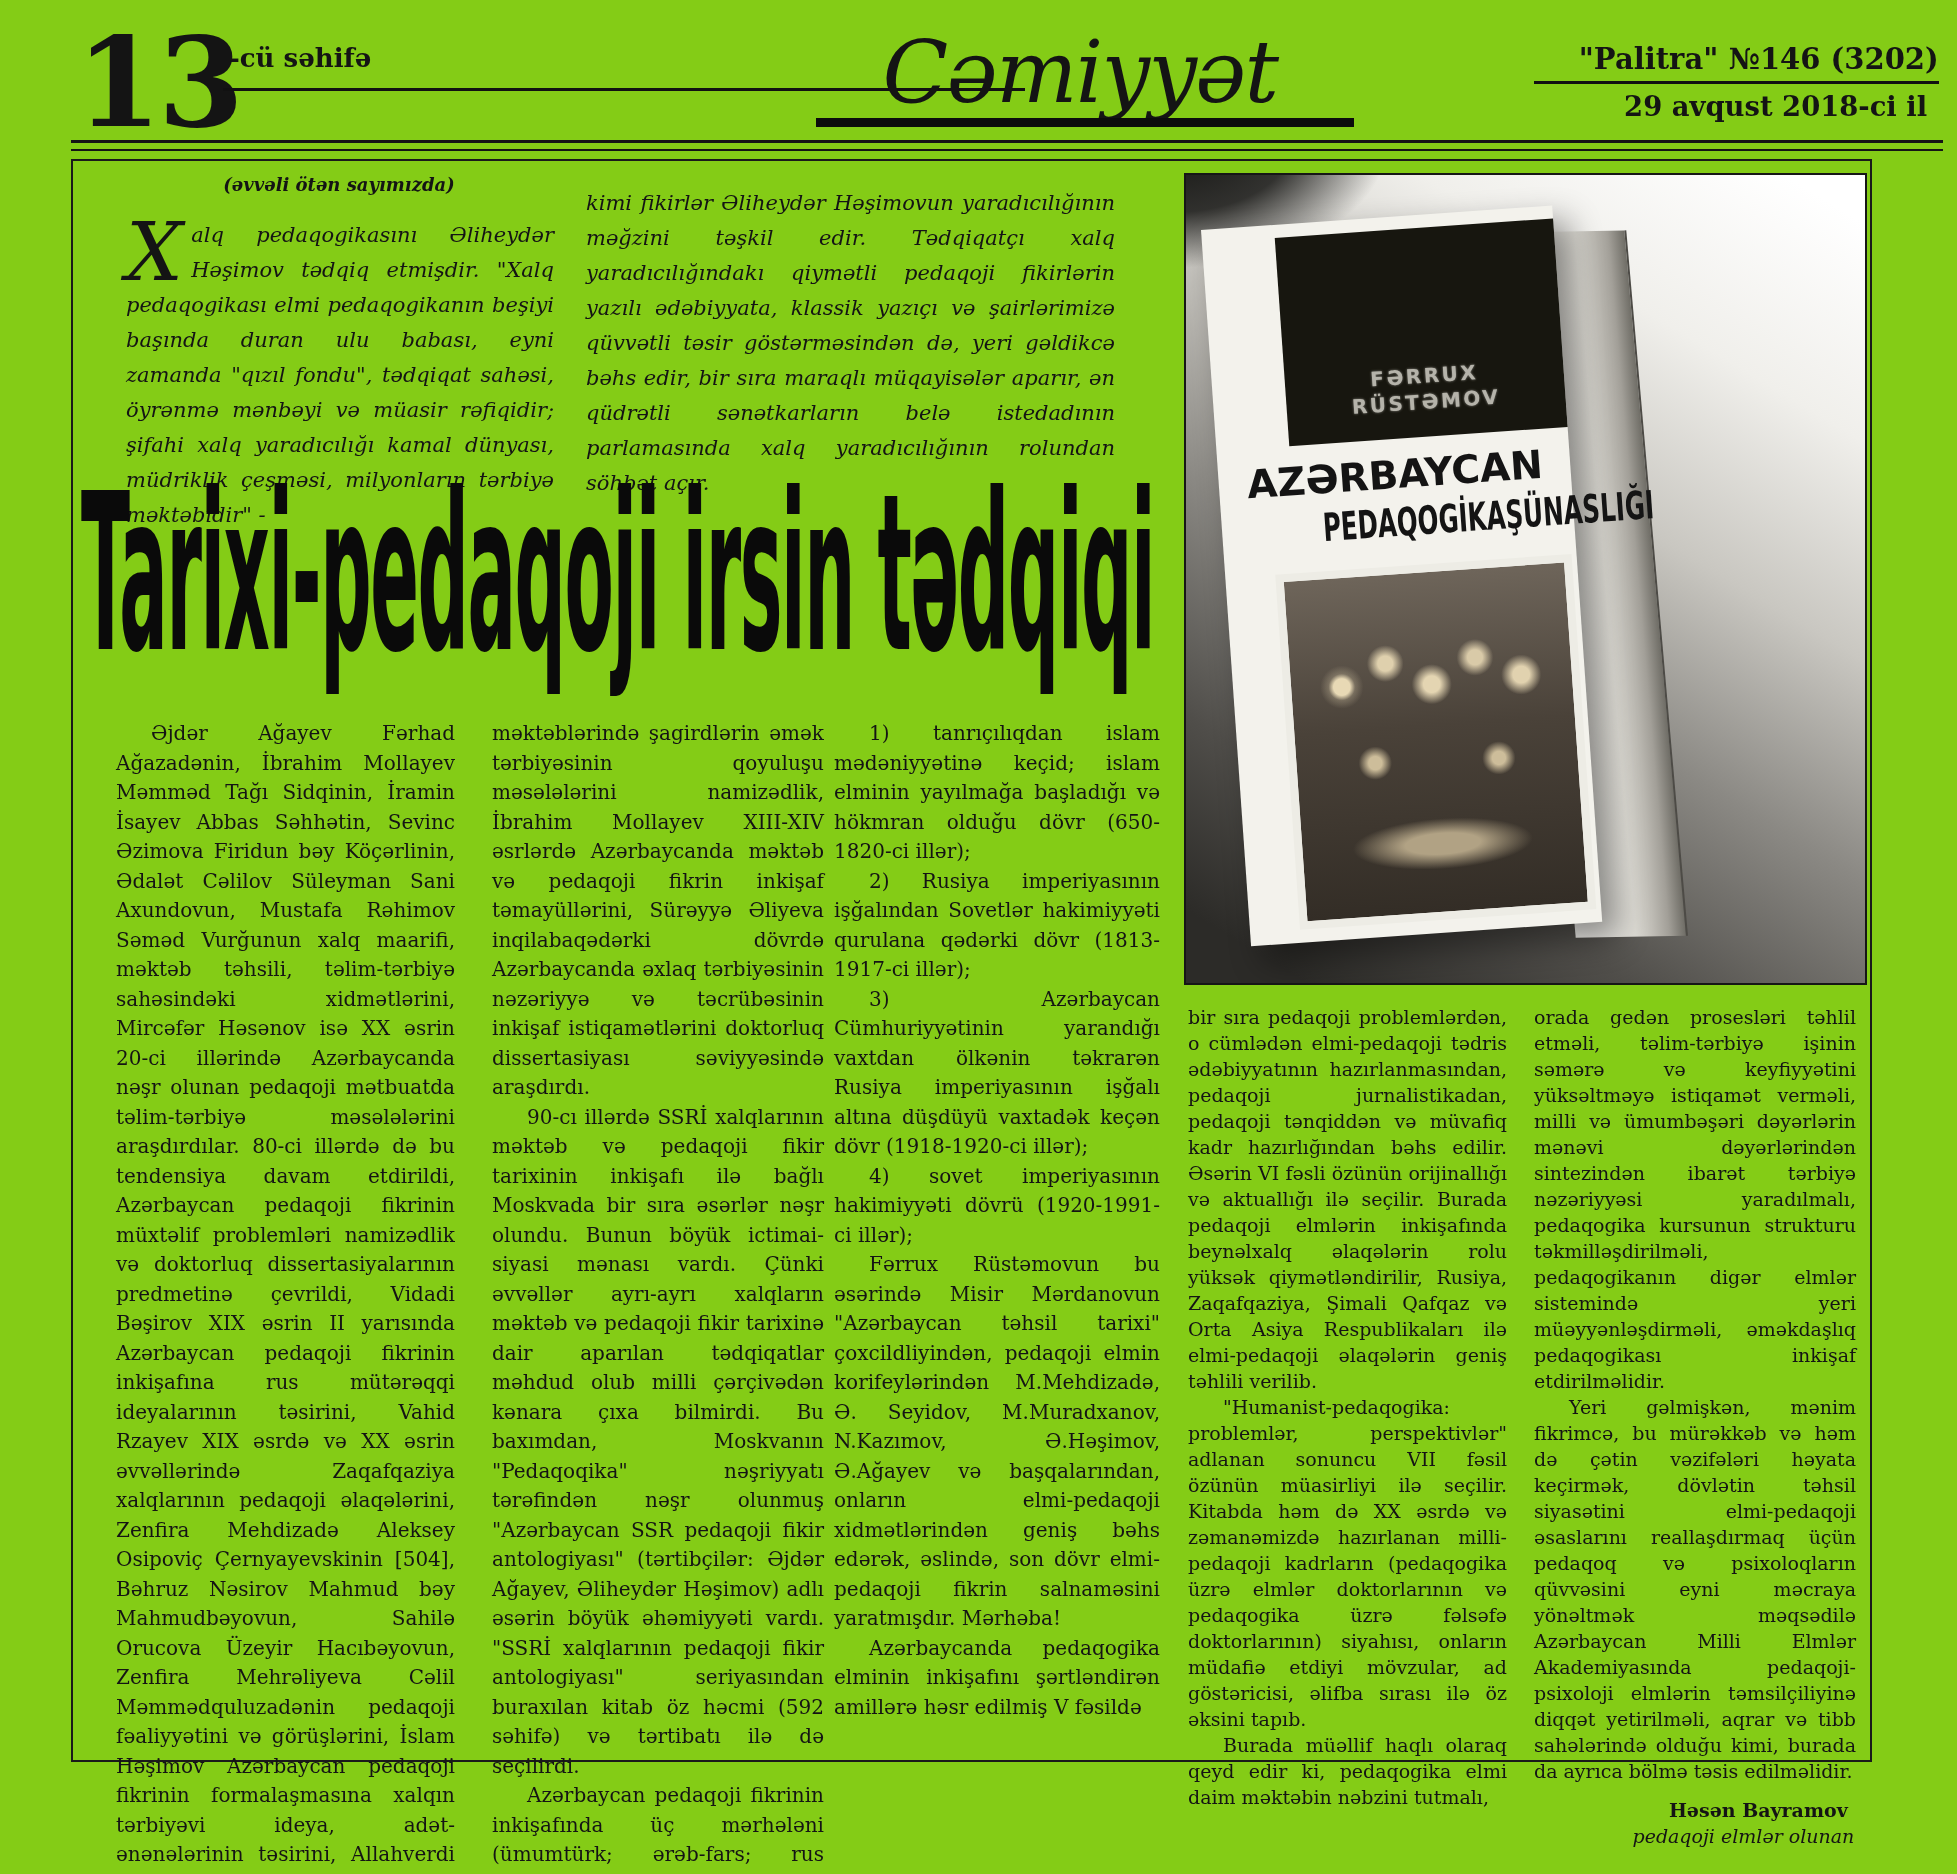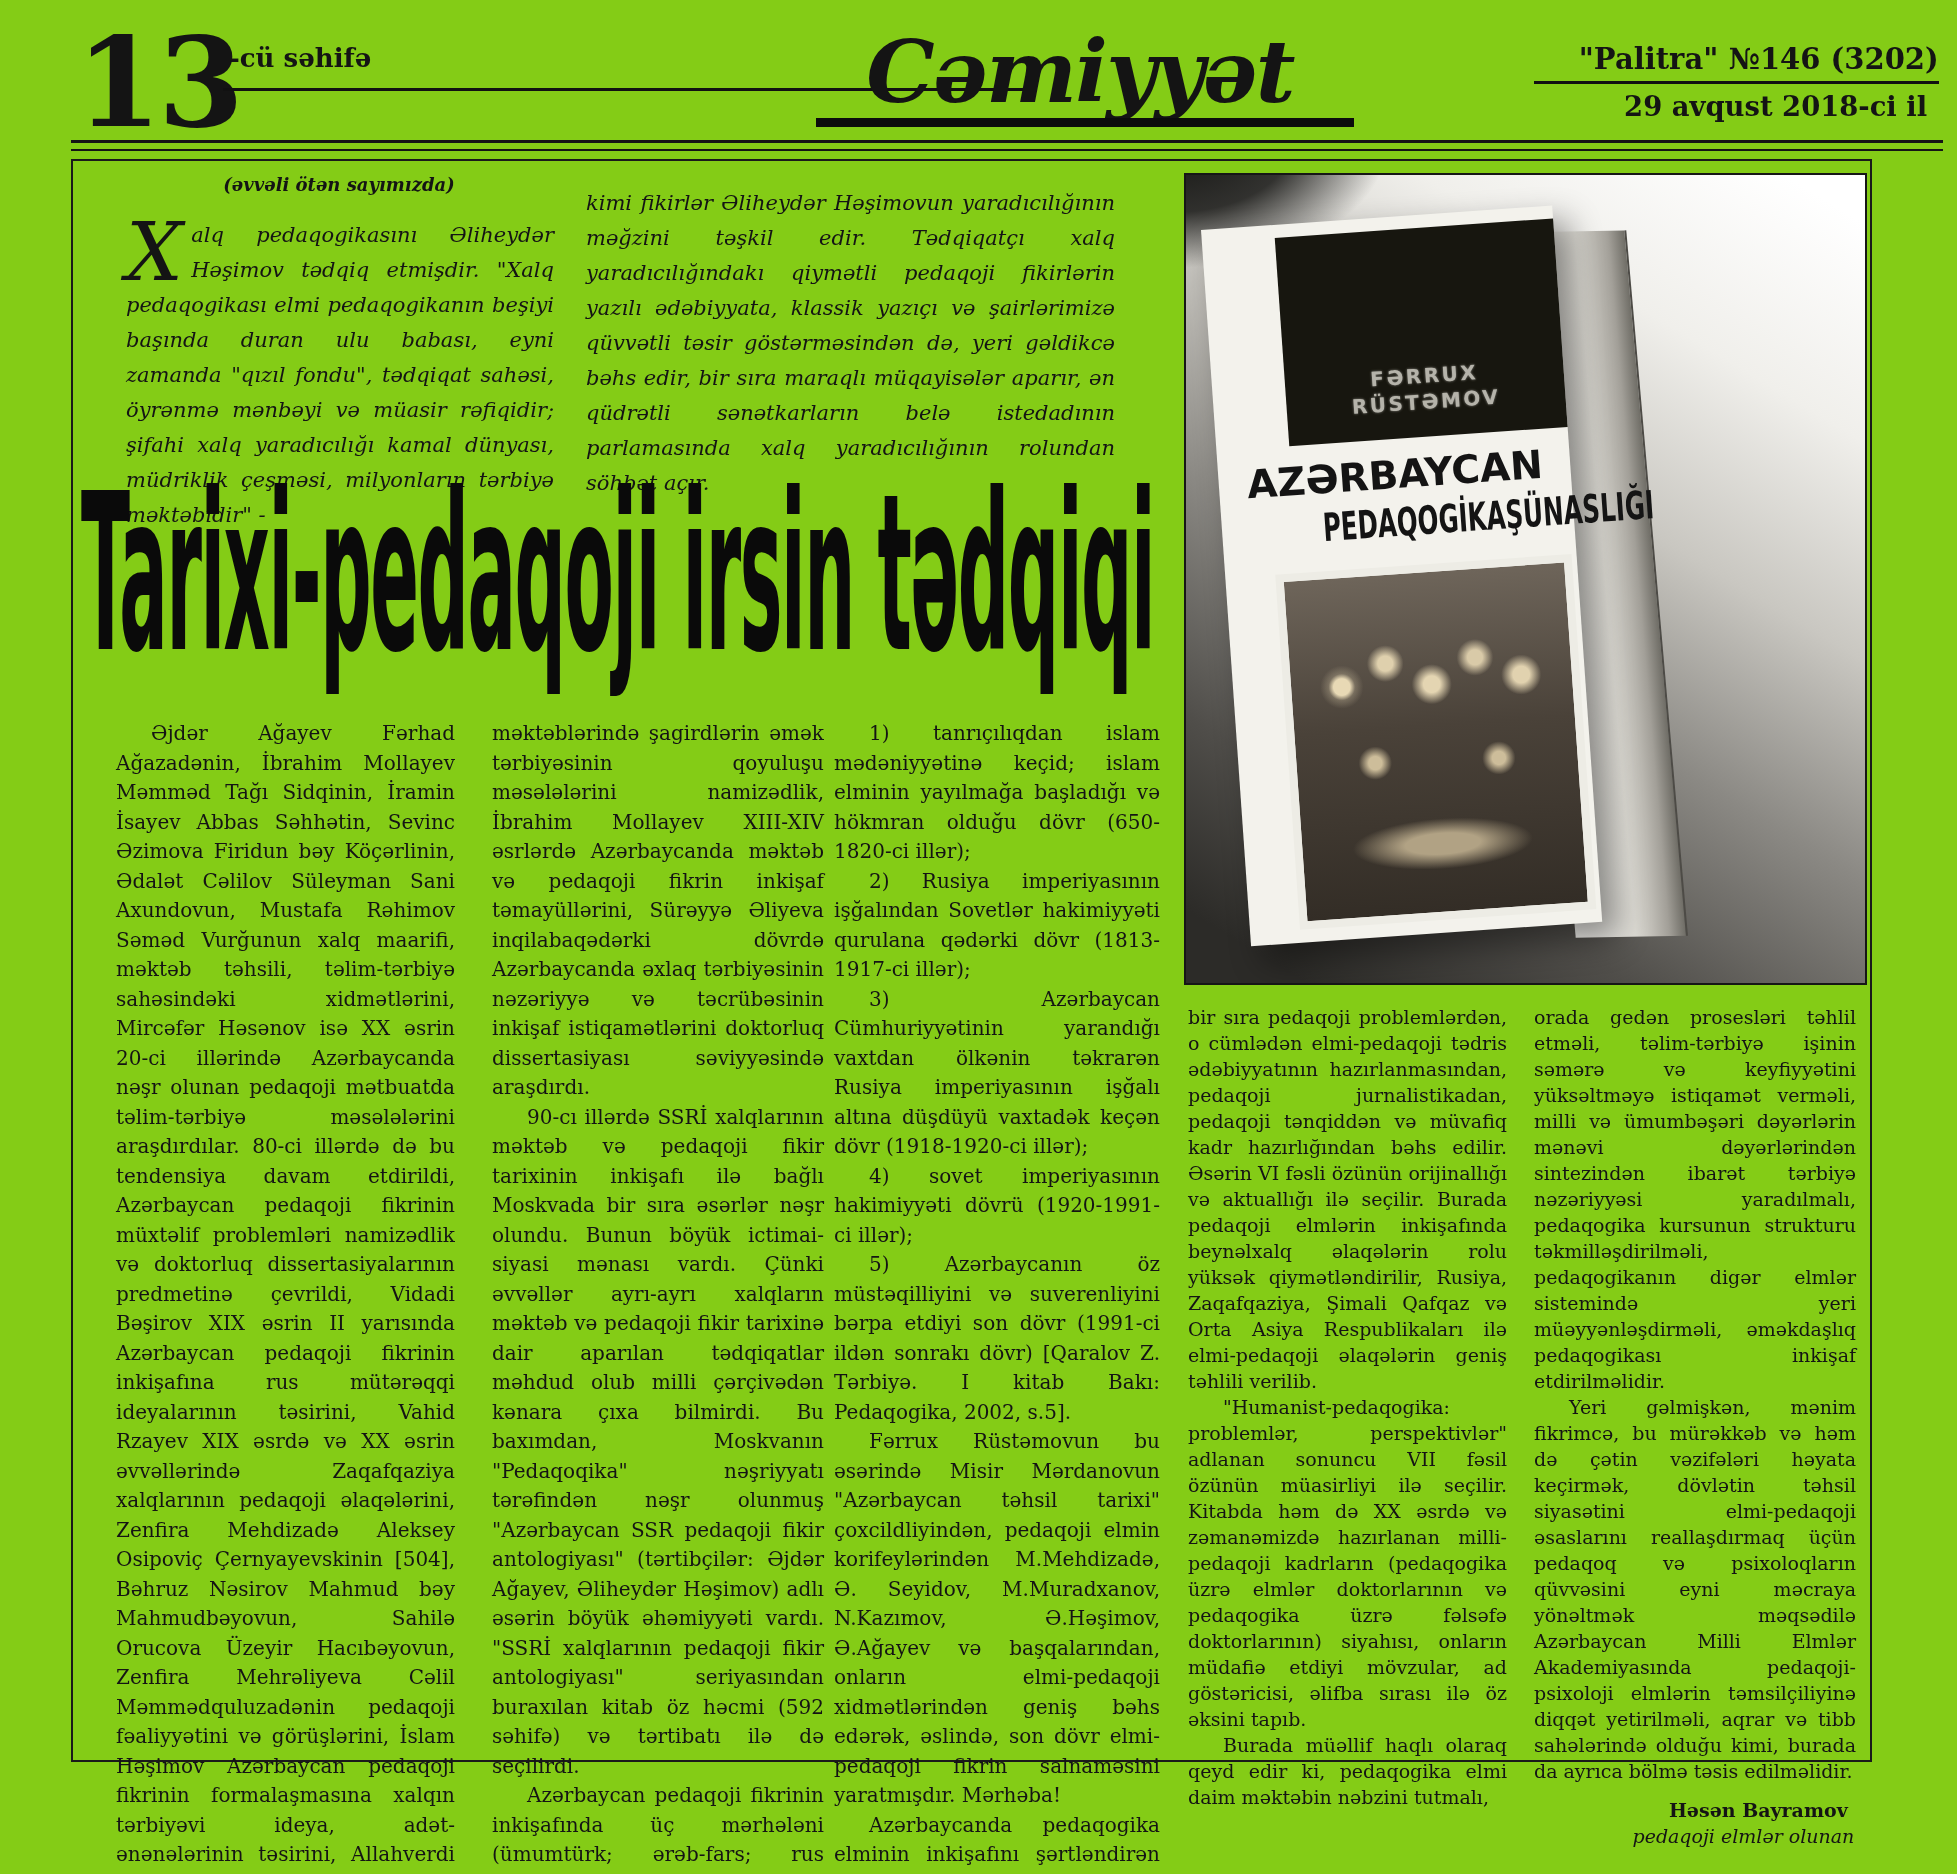--- a/index.html
+++ b/index.html
@@ -7,21 +7,21 @@
     position:relative;width:1957px;height:1874px;margin:0 auto;
     background:#84cc16;color:#141414;
     font-family:"DejaVu Serif","Liberation Serif",serif;
     overflow:hidden;
   }
   
   .pagenum{position:absolute;left:76px;top:21.6px;font-size:123px;line-height:1;font-weight:700;letter-spacing:-3.3px;}
   .pagelabel{position:absolute;left:229px;top:43px;font-size:26px;font-weight:700;}
   .rule-left{position:absolute;left:223px;top:88px;width:802px;height:2.5px;background:#111;}
   .section-title{position:absolute;left:781px;top:25px;width:598px;text-align:center;
-    font-size:86px;line-height:1.1;font-style:italic;font-weight:700;letter-spacing:-1.7px;}
+    font-size:86px;line-height:1.1;font-style:italic;font-weight:400;letter-spacing:-1.7px;}
   .title-bar{position:absolute;left:816px;top:118px;width:538px;height:9.1px;background:#0c0c0c;}
   .issue-block{position:absolute;right:18.3px;top:42px;width:415px;text-align:right;}
   .issue-line{font-size:29px;font-weight:700;white-space:nowrap;}
   .issue-rule{margin-top:5px;margin-left:10px;height:2.5px;background:#111;}
   .date-line{margin-top:6.6px;font-size:27.4px;font-weight:700;padding-right:11.6px;white-space:nowrap;}
   .hrule-a{position:absolute;left:71px;top:140px;width:1872px;height:3.3px;background:#151515;}
   .hrule-b{position:absolute;left:71px;top:149px;width:1872px;height:1.7px;background:#151515;}
   
   .article-box{position:absolute;left:71px;top:159px;width:1801px;height:1603px;
     border:2.5px solid #1a1a1a;box-sizing:border-box;}
@@ -142,21 +142,20 @@
     <p class="cont">məktəblərində şagirdlərin əmək tərbiyəsinin qoyuluşu məsələlərini namizədlik, İbrahim Mollayev XIII-XIV əsrlərdə Azərbaycanda məktəb və pedaqoji fikrin inkişaf təmayüllərini, Sürəyyə Əliyeva inqilabaqədərki dövrdə Azərbaycanda əxlaq tərbiyəsinin nəzəriyyə və təcrübəsinin inkişaf istiqamətlərini doktorluq dissertasiyası səviyyəsində araşdırdı.</p>
     <p>90-cı illərdə SSRİ xalqlarının məktəb və pedaqoji fikir tarixinin inkişafı ilə bağlı Moskvada bir sıra əsərlər nəşr olundu. Bunun böyük ictimai-siyasi mənası vardı. Çünki əvvəllər ayrı-ayrı xalqların məktəb və pedaqoji fikir tarixinə dair aparılan tədqiqatlar məhdud olub milli çərçivədən kənara çıxa bilmirdi. Bu baxımdan, Moskvanın "Pedaqoqika" nəşriyyatı tərəfindən nəşr olunmuş "Azərbaycan SSR pedaqoji fikir antologiyası" (tərtibçilər: Əjdər Ağayev, Əliheydər Həşimov) adlı əsərin böyük əhəmiyyəti vardı. "SSRİ xalqlarının pedaqoji fikir antologiyası" seriyasından buraxılan kitab öz həcmi (592 səhifə) və tərtibatı ilə də seçilirdi.</p>
     <p>Azərbaycan pedaqoji fikrinin inkişafında üç mərhələni (ümumtürk; ərəb-fars; rus pedaqoji fikri) fərqləndiririksə, Zahid Qaralov Azərbaycan xalqının tarixində tərbiyə sisteminin, tərbiyə nəzəriyyəsinin, ən azı, beş dəfə köklü</p>
   </div>
 
   <div class="bodycol colC">
     <p>1) tanrıçılıqdan islam mədəniyyətinə keçid; islam elminin yayılmağa başladığı və hökmran olduğu dövr (650-1820-ci illər);</p>
     <p>2) Rusiya imperiyasının işğalından Sovetlər hakimiyyəti qurulana qədərki dövr (1813-1917-ci illər);</p>
     <p>3) Azərbaycan Cümhuriyyətinin yarandığı vaxtdan ölkənin təkrarən Rusiya imperiyasının işğalı altına düşdüyü vaxtadək keçən dövr (1918-1920-ci illər);</p>
     <p>4) sovet imperiyasının hakimiyyəti dövrü (1920-1991-ci illər);</p>
-    <p>5) Azərbaycanın öz müstəqilliyini və suverenliyini bərpa etdiyi son dövr (1991-ci ildən sonrakı dövr) [Qaralov Z. Tərbiyə. I kitab Bakı: Pedaqogika, 2002, s.5].</p>
     <p>Fərrux Rüstəmovun bu əsərində Misir Mərdanovun "Azərbaycan təhsil tarixi" çoxcildliyindən, pedaqoji elmin korifeylərindən M.Mehdizadə, Ə. Seyidov, M.Muradxanov, N.Kazımov, Ə.Həşimov, Ə.Ağayev və başqalarından, onların elmi-pedaqoji xidmətlərindən geniş bəhs edərək, əslində, son dövr elmi-pedaqoji fikrin salnaməsini yaratmışdır. Mərhəba!</p>
     <p>Azərbaycanda pedaqogika elminin inkişafını şərtləndirən amillərə həsr edilmiş V fəsildə</p>
   </div>
 
   <div class="bodycol colD">
     <p class="cont">bir sıra pedaqoji problemlərdən, o cümlədən elmi-pedaqoji tədris ədəbiyyatının hazırlanmasından, pedaqoji jurnalistikadan, pedaqoji tənqiddən və müvafiq kadr hazırlığından bəhs edilir. Əsərin VI fəsli özünün orijinallığı və aktuallığı ilə seçilir. Burada pedaqoji elmlərin inkişafında beynəlxalq əlaqələrin rolu yüksək qiymətləndirilir, Rusiya, Zaqafqaziya, Şimali Qafqaz və Orta Asiya Respublikaları ilə elmi-pedaqoji əlaqələrin geniş təhlili verilib.</p>
     <p>"Humanist-pedaqogika: problemlər, perspektivlər" adlanan sonuncu VII fəsil özünün müasirliyi ilə seçilir. Kitabda həm də XX əsrdə və zəmanəmizdə hazırlanan milli-pedaqoji kadrların (pedaqogika üzrə elmlər doktorlarının və pedaqogika üzrə fəlsəfə doktorlarının) siyahısı, onların müdafiə etdiyi mövzular, ad göstəricisi, əlifba sırası ilə öz əksini tapıb.</p>
     <p>Burada müəllif haqlı olaraq qeyd edir ki, pedaqogika elmi daim məktəbin nəbzini tutmalı,</p>
   </div>
 

